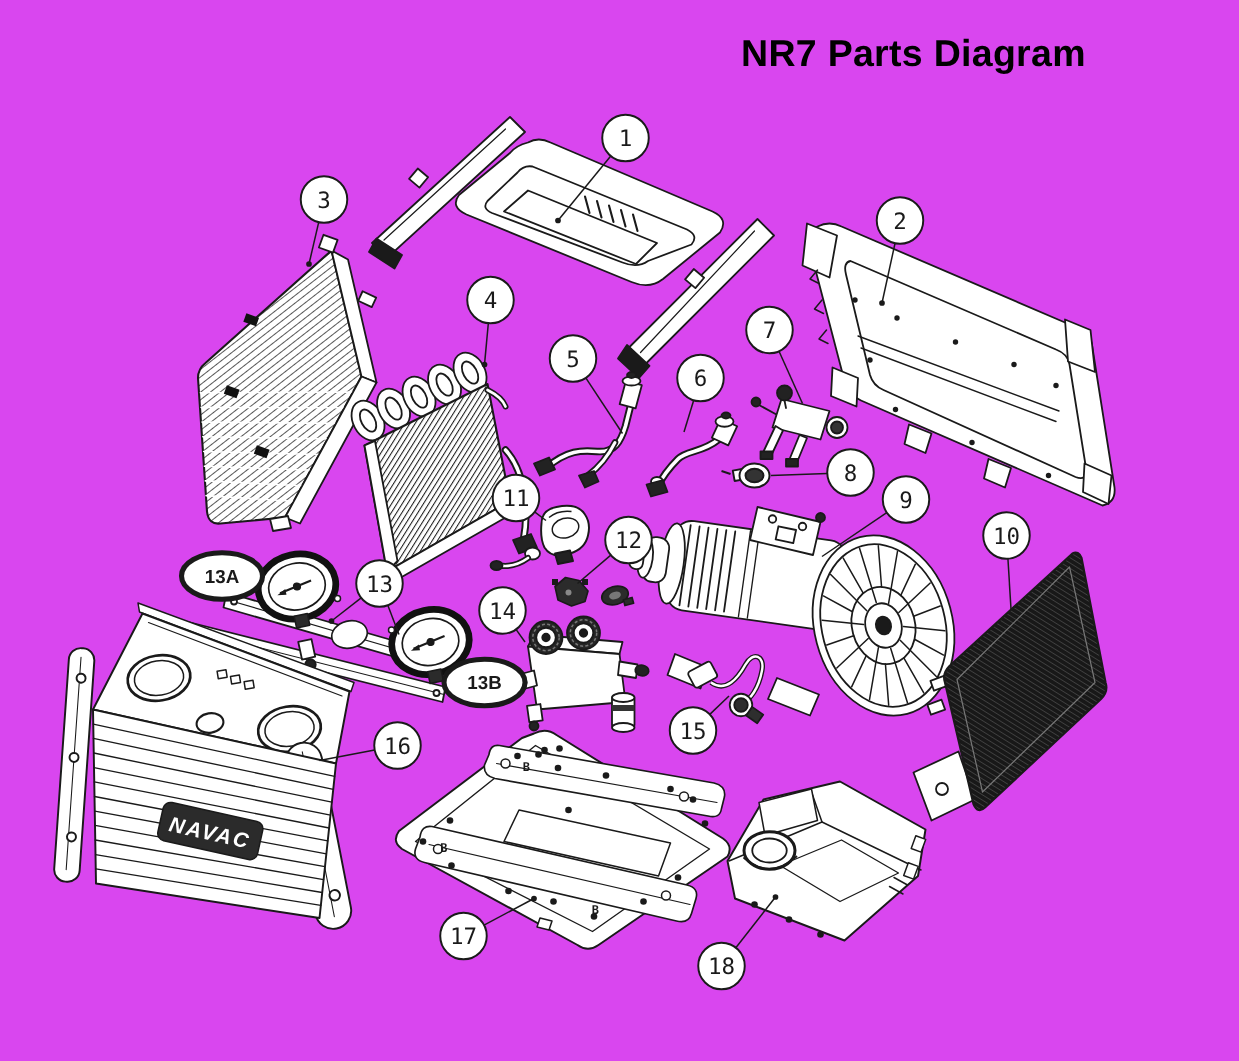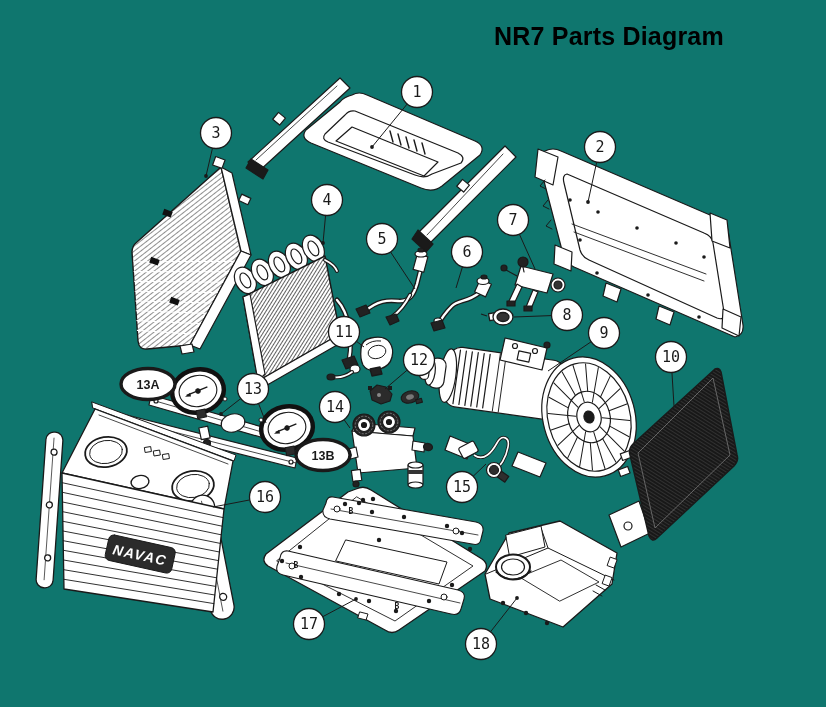--- a/index.html
+++ b/index.html
@@ -1,16 +1,16 @@
 <!DOCTYPE html>
 <html><head>
 <meta charset="utf-8">
 <style>
   html,body{margin:0;padding:0;background:#fff;}
-  .page{position:relative;width:826px;height:707px;background:#0f766e;overflow:hidden;
+  .page{position:relative;width:826px;height:707px;background:#d946ef;overflow:hidden;
         font-family:"Liberation Sans",sans-serif;}
   .title{position:absolute;left:494px;top:22px;margin:0;font-size:25px;font-weight:bold;
          color:#000;letter-spacing:0.2px;white-space:nowrap;}
   svg{position:absolute;left:0;top:0;}
   .part path,.part rect,.part ellipse,.part circle,.part polygon{vector-effect:non-scaling-stroke;}
 </style>
 </head>
 <body>
 
 <div class="page">

